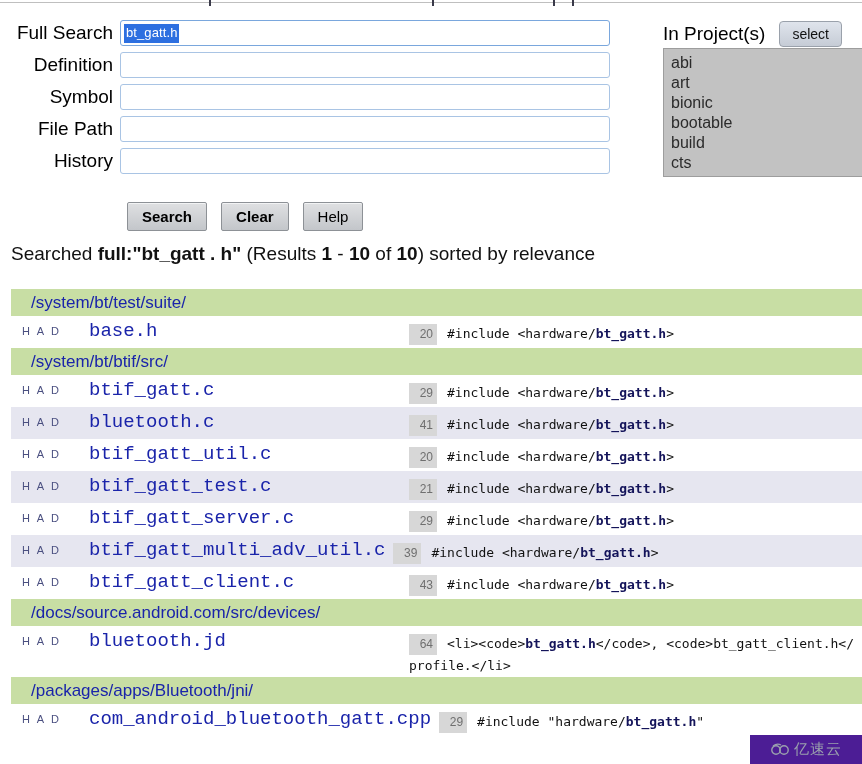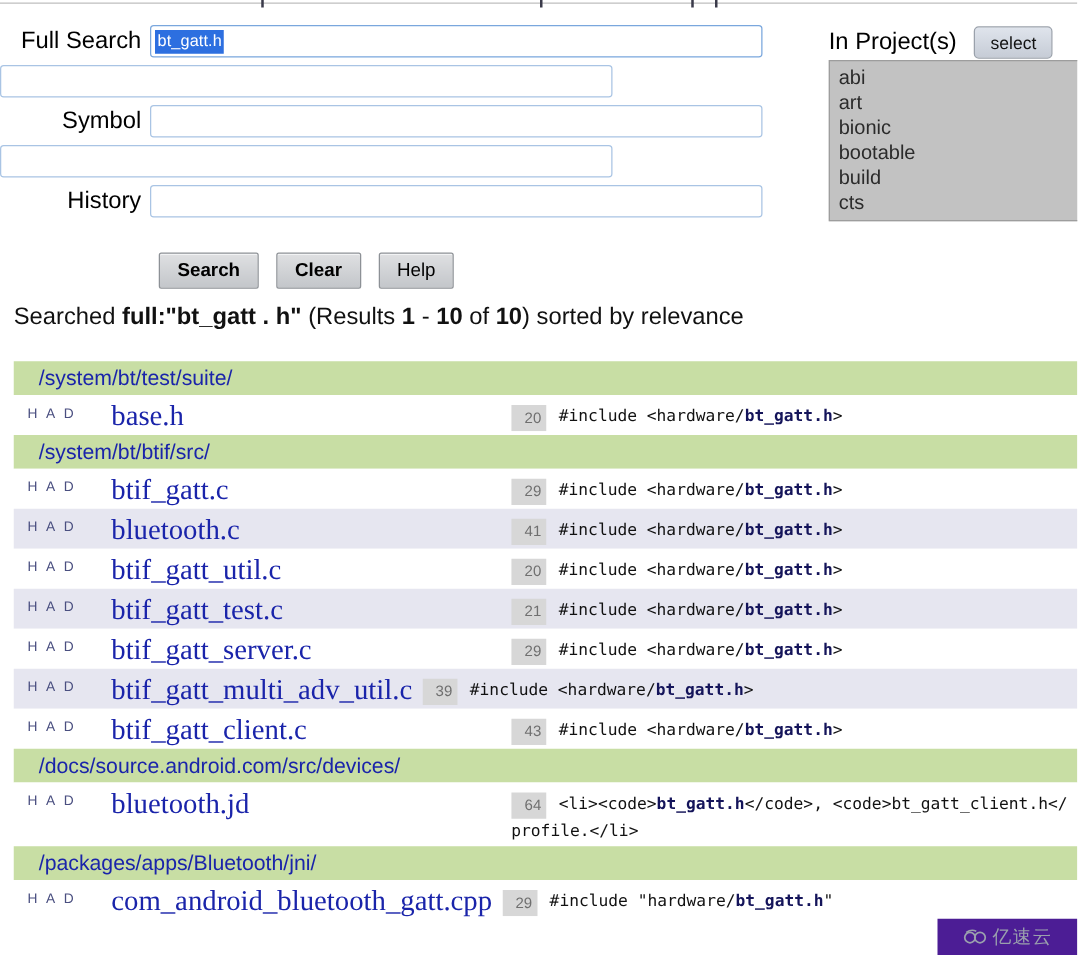--- a/index.html
+++ b/index.html
@@ -153,25 +153,25 @@
     width: 68px; min-width: 68px;
     padding: 9px 0 0 11px;
     font-size: 11px; letter-spacing: 2.2px;
     color: #4a4f80;
     font-family: "Liberation Sans", sans-serif;
     white-space: nowrap;
   }
   .fname {
     min-width: 330px;
     padding: 4px 0 0 10px;
-    font-size: 23px;
+    font-size: 19px;
     color: #1a24aa;
     text-decoration: none;
     white-space: nowrap;
-    font-family: Liberation Serif, serif;
+    font-family: Liberation Mono, monospace;
   }
   .fname.wide { min-width: 0; padding-right: 8px; }
   .snips {
     flex: 1; padding-top: 8px; overflow: hidden;
   }
   .snip { display: flex; align-items: flex-start; line-height: 19px; }
   .lineno {
     display: inline-block;
     min-width: 28px;
     text-align: right;
@@ -225,27 +225,29 @@
 
   <div class="form-area">
     <div id="field-rows">
         <div class="field-row" style="top: 9px;">
           <div class="field-label">Full Search</div>
           <div class="fake-input">
             <span class="sel-text">bt_gatt.h</span>
           </div>
         </div>
         <div class="field-row" style="top: 41px;">
+          <div class="field-label">Definition</div>
           <input type="text" class="field-input" value="" style="">
         </div>
         <div class="field-row" style="top: 73px;">
           <div class="field-label">Symbol</div>
           <input type="text" class="field-input" value="" style="">
         </div>
         <div class="field-row" style="top: 105px;">
+          <div class="field-label">File Path</div>
           <input type="text" class="field-input" value="" style="">
         </div>
         <div class="field-row" style="top: 137px;">
           <div class="field-label">History</div>
           <input type="text" class="field-input" value="" style="">
         </div>
       </div>
 
     <div class="btn-row">
       <button class="btn strong">Search</button>

